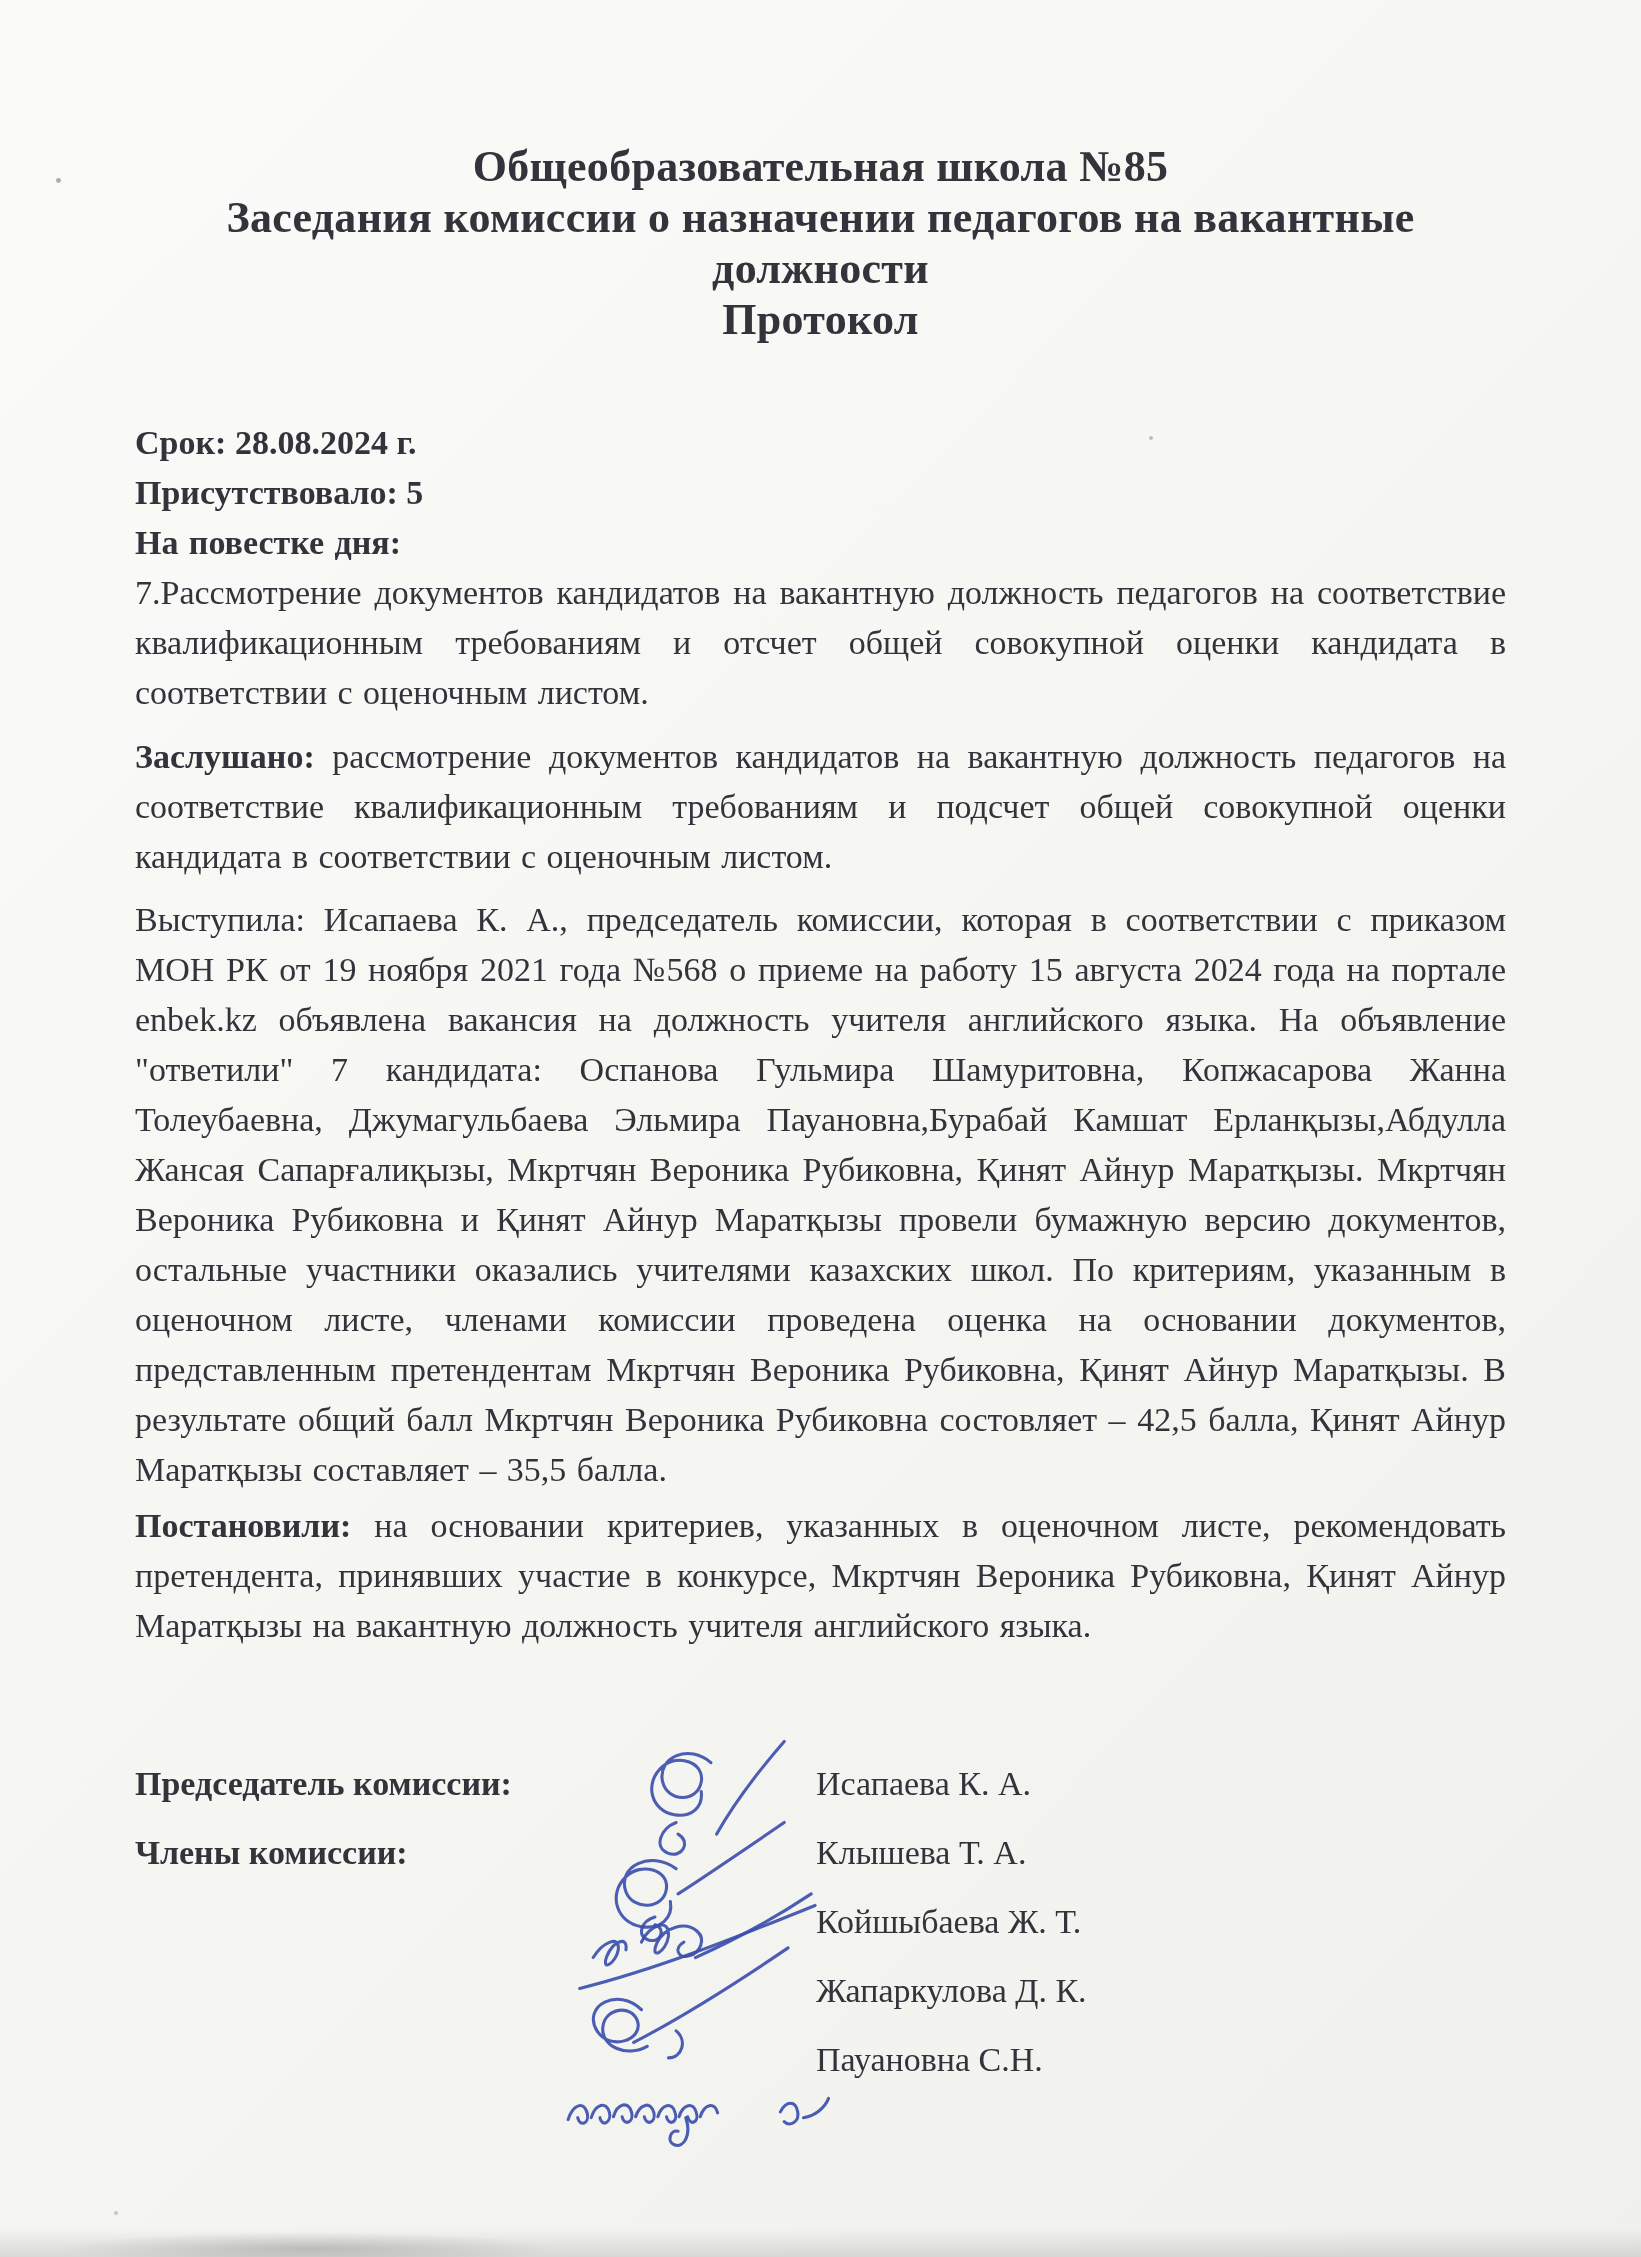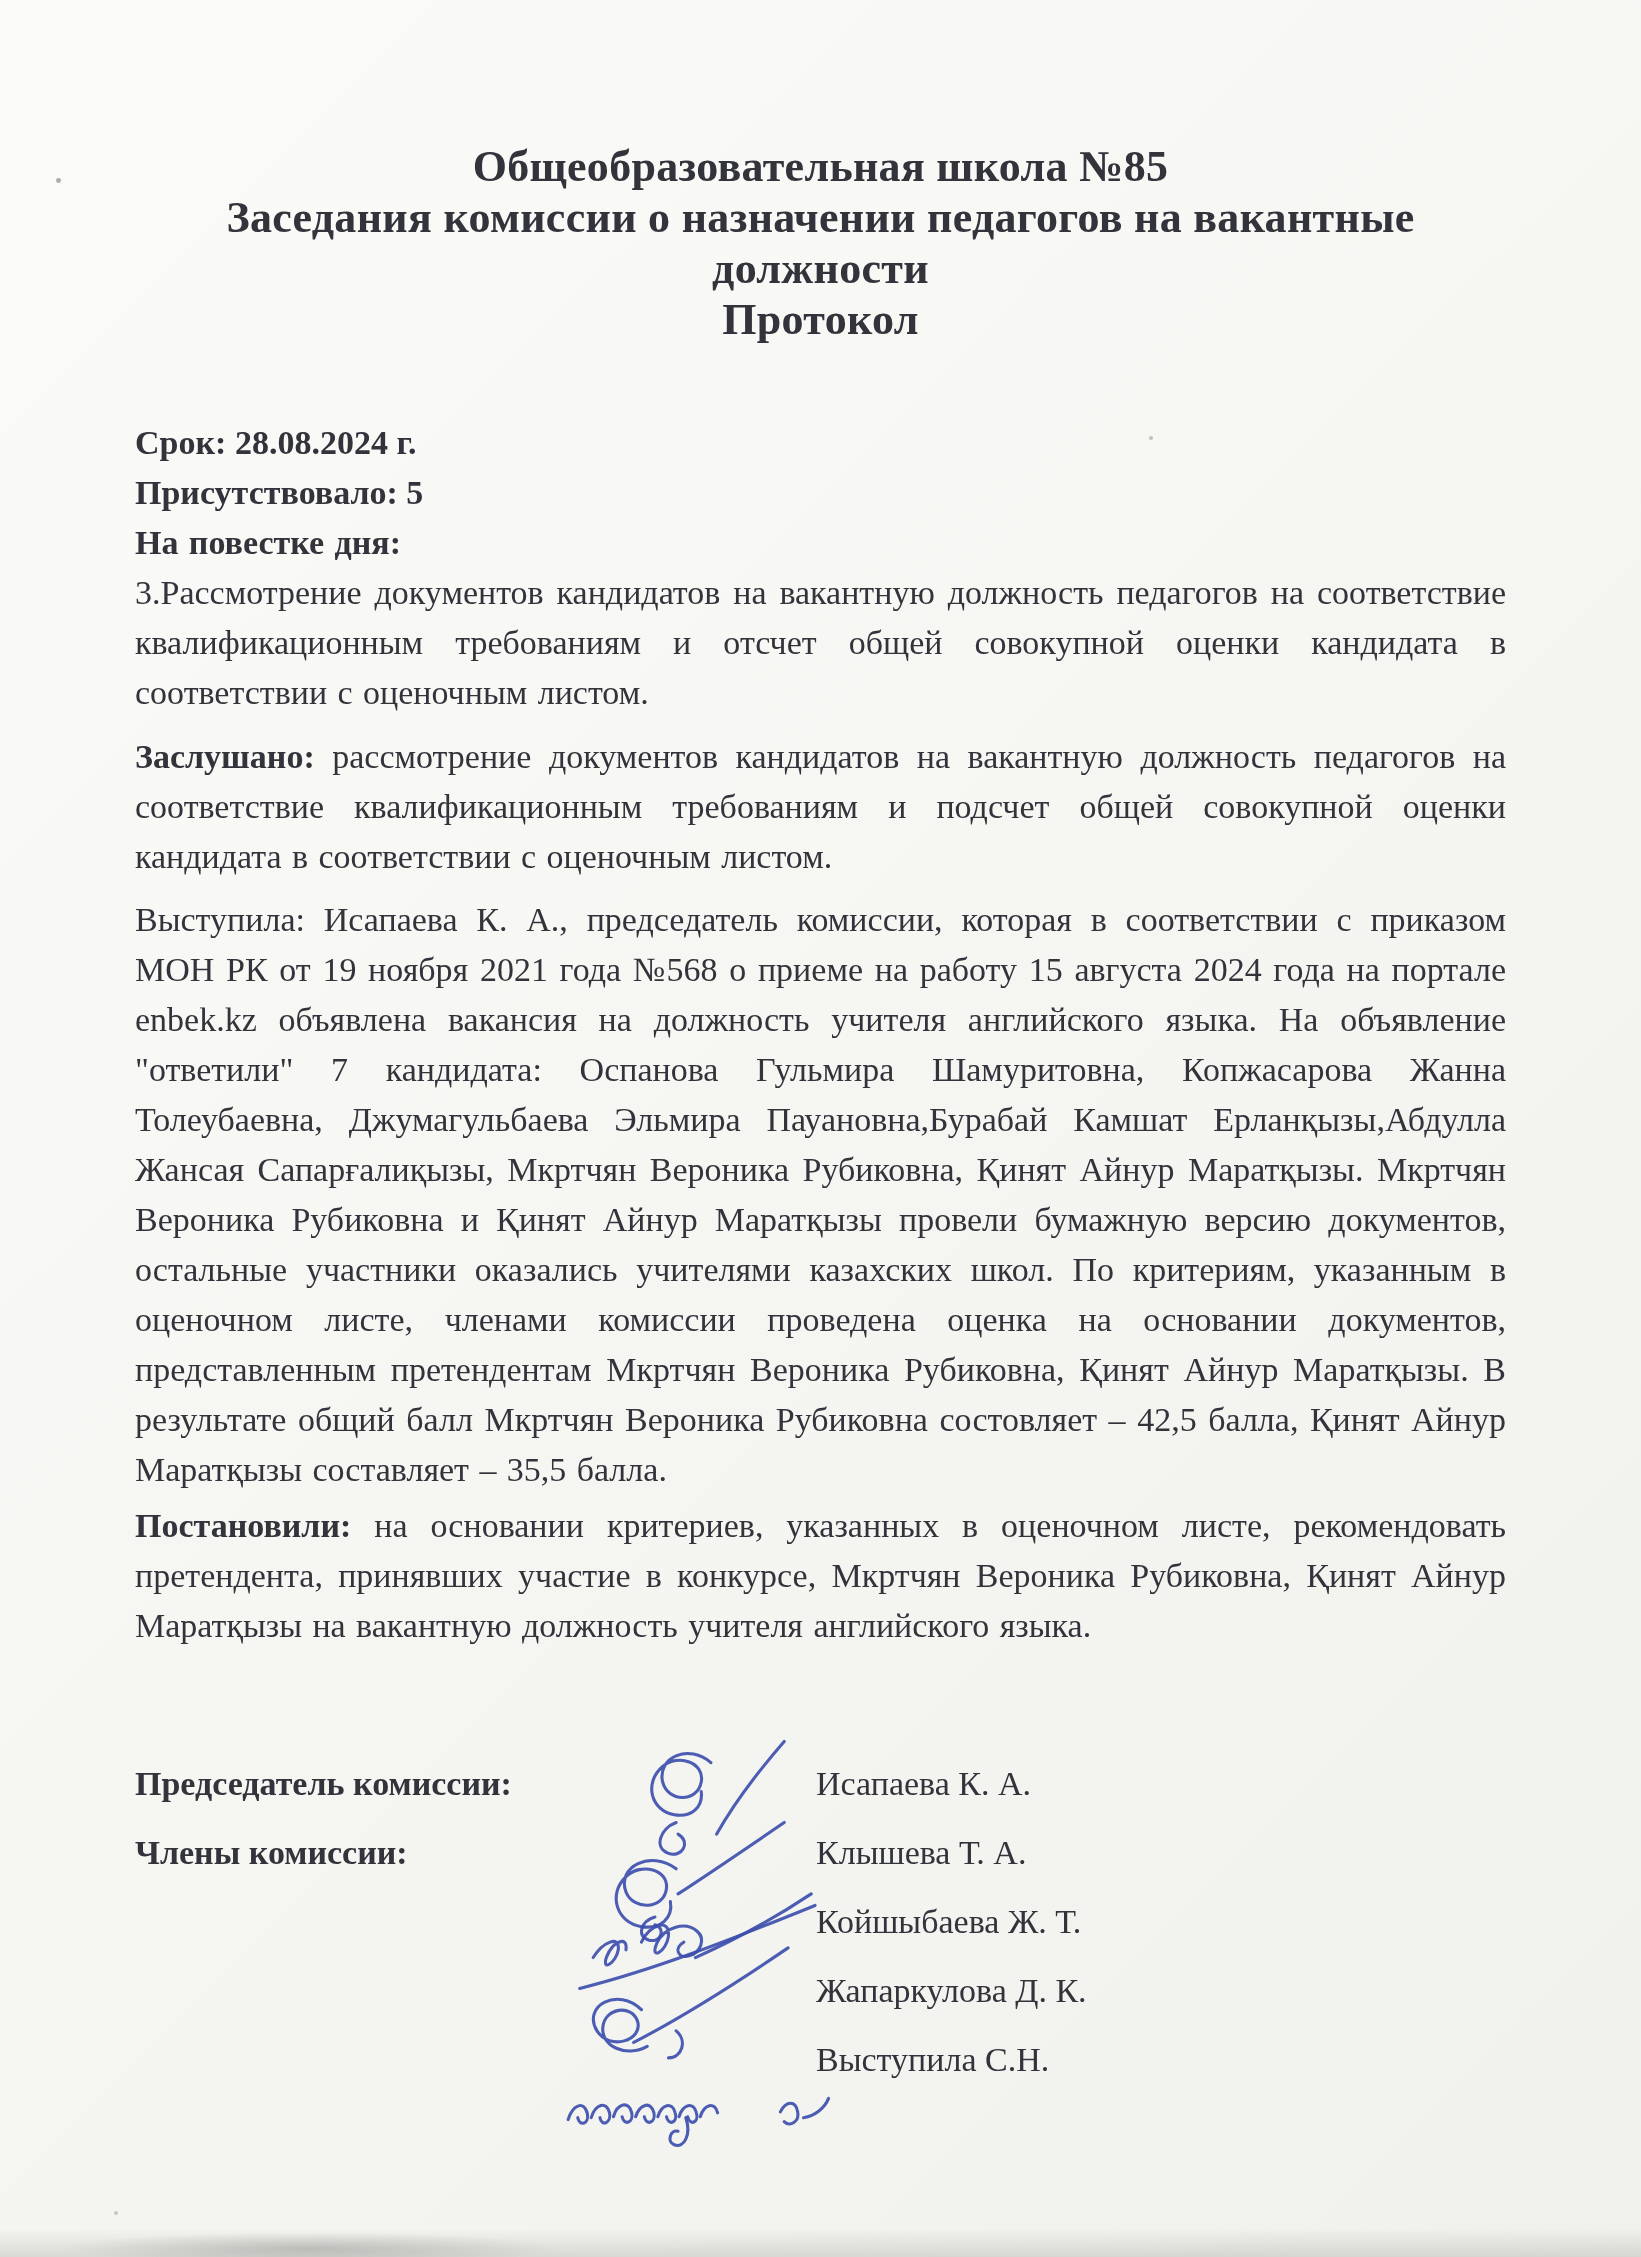--- a/index.html
+++ b/index.html
@@ -65,21 +65,21 @@
     <div>Протокол</div>
   </header>
 
   <section class="meta">
     <p><span>Срок:</span> <span>28.08.2024 г.</span></p>
     <p><span>Присутствовало:</span> <span>5</span></p>
   </section>
 
   <section>
     <p class="body-par agenda-heading">На повестке дня:</p>
-    <p class="body-par">3.Рассмотрение документов кандидатов на вакантную должность педагогов на соответствие квалификационным требованиям и отсчет общей совокупной оценки кандидата в соответствии с оценочным листом.</p>
+    <p class="body-par">7.Рассмотрение документов кандидатов на вакантную должность педагогов на соответствие квалификационным требованиям и отсчет общей совокупной оценки кандидата в соответствии с оценочным листом.</p>
   </section>
 
   <section>
     <p class="body-par par-gap"><strong class="lead">Заслушано:</strong> <span>рассмотрение документов кандидатов на вакантную должность педагогов на соответствие квалификационным требованиям и подсчет общей совокупной оценки кандидата в соответствии с оценочным листом.</span></p>
   </section>
 
   <section>
     <p class="body-par par-gap"><span>Выступила:</span> <span>Исапаева К. А., председатель комиссии, которая в соответствии с приказом МОН РК от 19 ноября 2021 года №568 о приеме на работу 15 августа 2024 года на портале enbek.kz объявлена вакансия на должность учителя английского языка. На объявление "ответили" 7 кандидата: Оспанова Гульмира Шамуритовна, Копжасарова Жанна Толеубаевна, Джумагульбаева Эльмира Пауановна,Бурабай Камшат Ерланқызы,Абдулла Жансая Сапарғалиқызы, Мкртчян Вероника Рубиковна, Қинят Айнур Маратқызы. Мкртчян Вероника Рубиковна и Қинят Айнур Маратқызы провели бумажную версию документов, остальные участники оказались учителями казахских школ. По критериям, указанным в оценочном листе, членами комиссии проведена оценка на основании документов, представленным претендентам Мкртчян Вероника Рубиковна, Қинят Айнур Маратқызы. В результате общий балл Мкртчян Вероника Рубиковна состовляет – 42,5 балла, Қинят Айнур Маратқызы составляет – 35,5 балла.</span></p>
   </section>
 
@@ -104,21 +104,21 @@
       <div class="sig-name">Койшыбаева Ж. Т.</div>
     </div>
     <div class="sig-row">
       <div class="sig-label"></div>
       <div class="sig-space"></div>
       <div class="sig-name">Жапаркулова Д. К.</div>
     </div>
     <div class="sig-row">
       <div class="sig-label"></div>
       <div class="sig-space"></div>
-      <div class="sig-name">Выступила С.Н.</div>
+      <div class="sig-name">Пауановна С.Н.</div>
     </div>
 
     <svg class="ink-overlay" viewBox="0 0 430 510" aria-hidden="true">
       <g>
         <path d="M252,44 C226,74 200,108 182,140"></path>
         <path d="M176,66 c-22,-20 -56,-6 -50,20 c5,21 36,22 40,0 c4,-20 -24,-30 -40,-16 c-20,17 -12,46 12,50 c18,3 30,-8 28,-24"></path>
         <path d="M140,128 c-16,6 -24,26 -8,32 c14,5 24,-12 10,-20"></path>
       </g>
       <g>
         <path d="M252,128 C214,154 176,180 142,202"></path>

